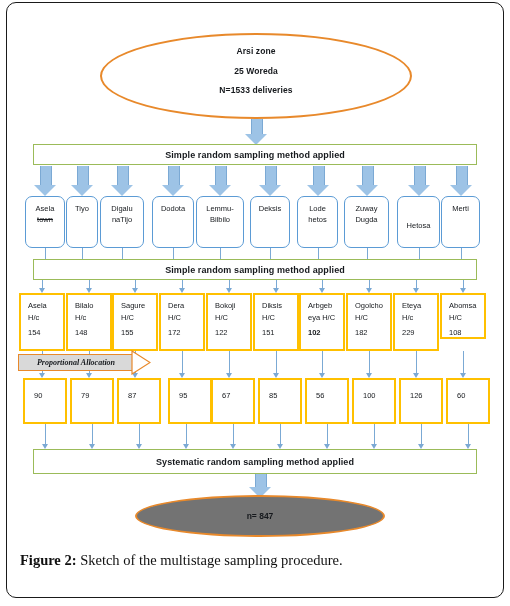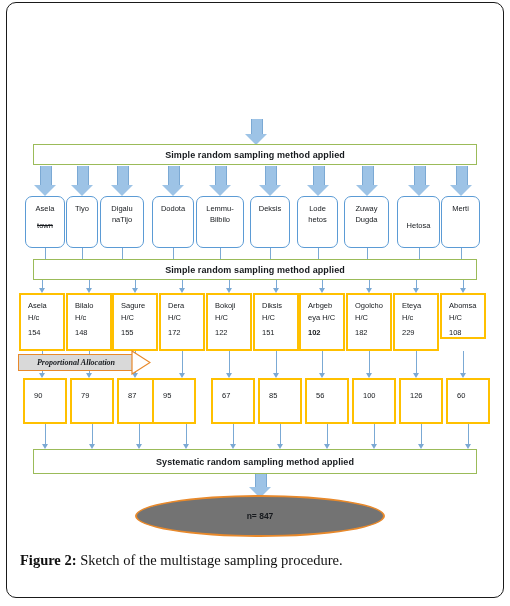--- a/index.html
+++ b/index.html
@@ -116,21 +116,21 @@
   .woreda span {
     display: block;
     font-size: 7.5px;
     color: #16191d;
     line-height: 11px;
     text-align: center;
     white-space: nowrap;
   }
   .woreda span.strike {
     text-decoration: line-through;
-    margin-top: 6px;
+    margin-top: 0;
   }
 
   
   .hc {
     position: absolute;
     box-sizing: border-box;
     border: 2px solid #ffc000;
     background: #ffffff;
     padding: 5px 0 0 7px;
   }
@@ -244,20 +244,27 @@
     font-weight: bold;
   }
 </style>
 </head>
 <body>
 
 <div id="page">
 
   <div class="frame"></div>
 
+  <div class="oval-top">
+    <div class="lines">
+      <div>Arsi zone</div>
+      <div>25 Woreda</div>
+      <div>N=1533 deliveries</div>
+    </div>
+  </div>
 
   <div class="block-arrow" style="left:245px; top:119px; height:26px;">
     <div class="shaft" style="height:15px;"></div>
     <div class="head" style="top:15px;"></div>
   </div>
 
   <div class="green-bar" style="left:33px; top:144px; width:444px; height:21px;">
     <span>Simple random sampling method applied</span>
   </div>
 
@@ -464,21 +471,21 @@
     </div>
     <svg class="tip-outline" viewBox="0 0 20 25">
       <polygon points="1,1 19,12.5 1,24" fill="#ffffff" stroke="#e8892b" stroke-width="1.2"></polygon>
     </svg>
   </div>
 
   <div id="nbox-row">
       <div class="nbox" style="left: 23px; top: 378px; width: 44px; height: 46px;"><span>90</span></div>
       <div class="nbox" style="left: 70px; top: 378px; width: 44px; height: 46px;"><span>79</span></div>
       <div class="nbox" style="left: 117px; top: 378px; width: 44px; height: 46px;"><span>87</span></div>
-      <div class="nbox" style="left: 152px; top: 378px; width: 44px; height: 46px;"><span>95</span></div>
+      <div class="nbox" style="left: 168px; top: 378px; width: 44px; height: 46px;"><span>95</span></div>
       <div class="nbox" style="left: 211px; top: 378px; width: 44px; height: 46px;"><span>67</span></div>
       <div class="nbox" style="left: 258px; top: 378px; width: 44px; height: 46px;"><span>85</span></div>
       <div class="nbox" style="left: 305px; top: 378px; width: 44px; height: 46px;"><span>56</span></div>
       <div class="nbox" style="left: 352px; top: 378px; width: 44px; height: 46px;"><span>100</span></div>
       <div class="nbox" style="left: 399px; top: 378px; width: 44px; height: 46px;"><span>126</span></div>
       <div class="nbox" style="left: 446px; top: 378px; width: 44px; height: 46px;"><span>60</span></div>
     </div>
 
   <div id="lines-nbox">
       <div class="vline" style="left: 45px; top: 424px; height: 20px;"></div>

